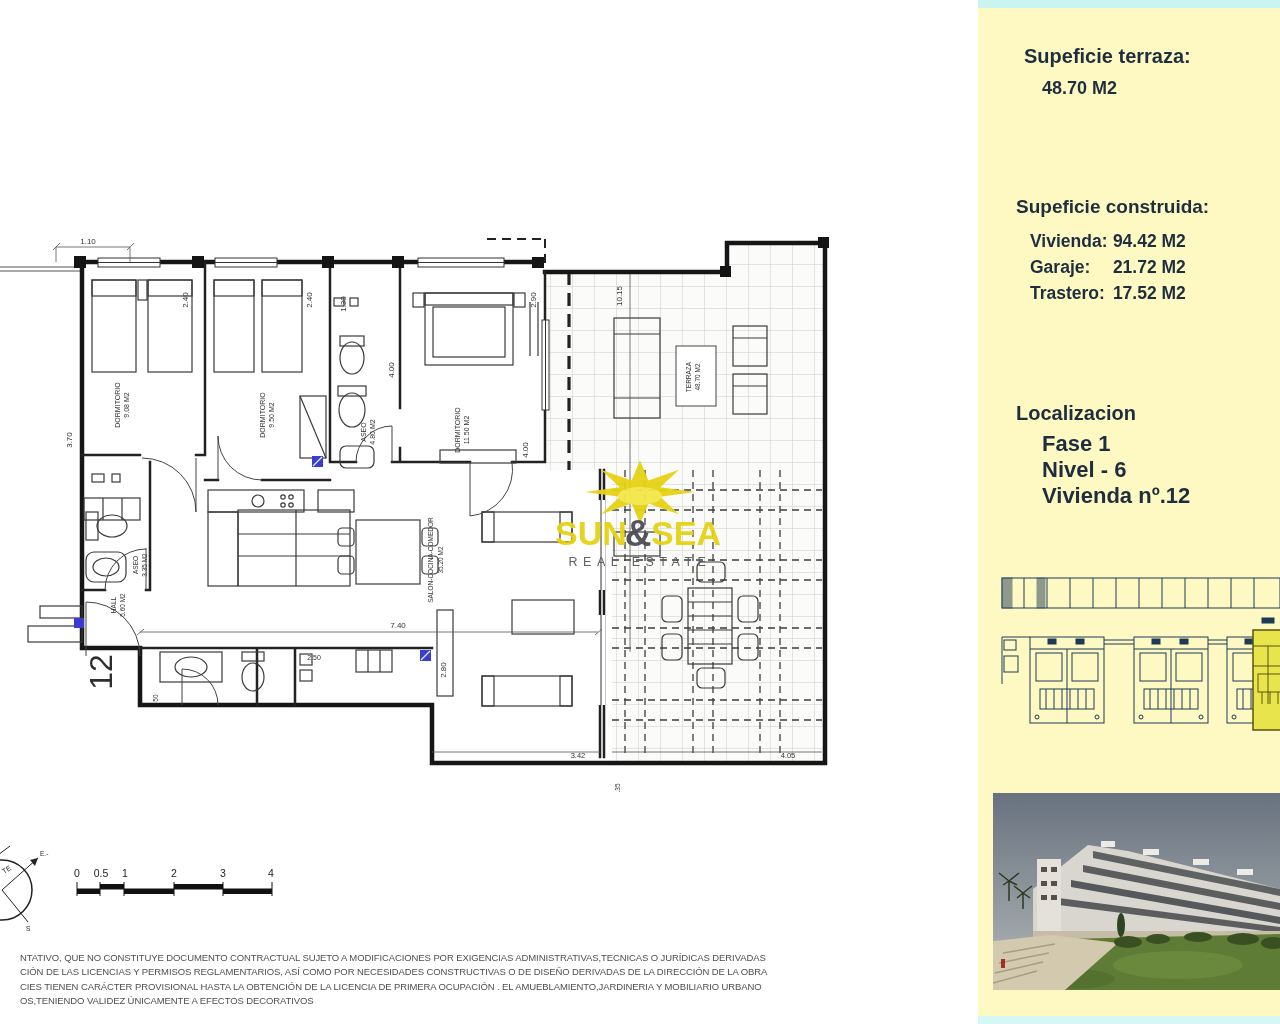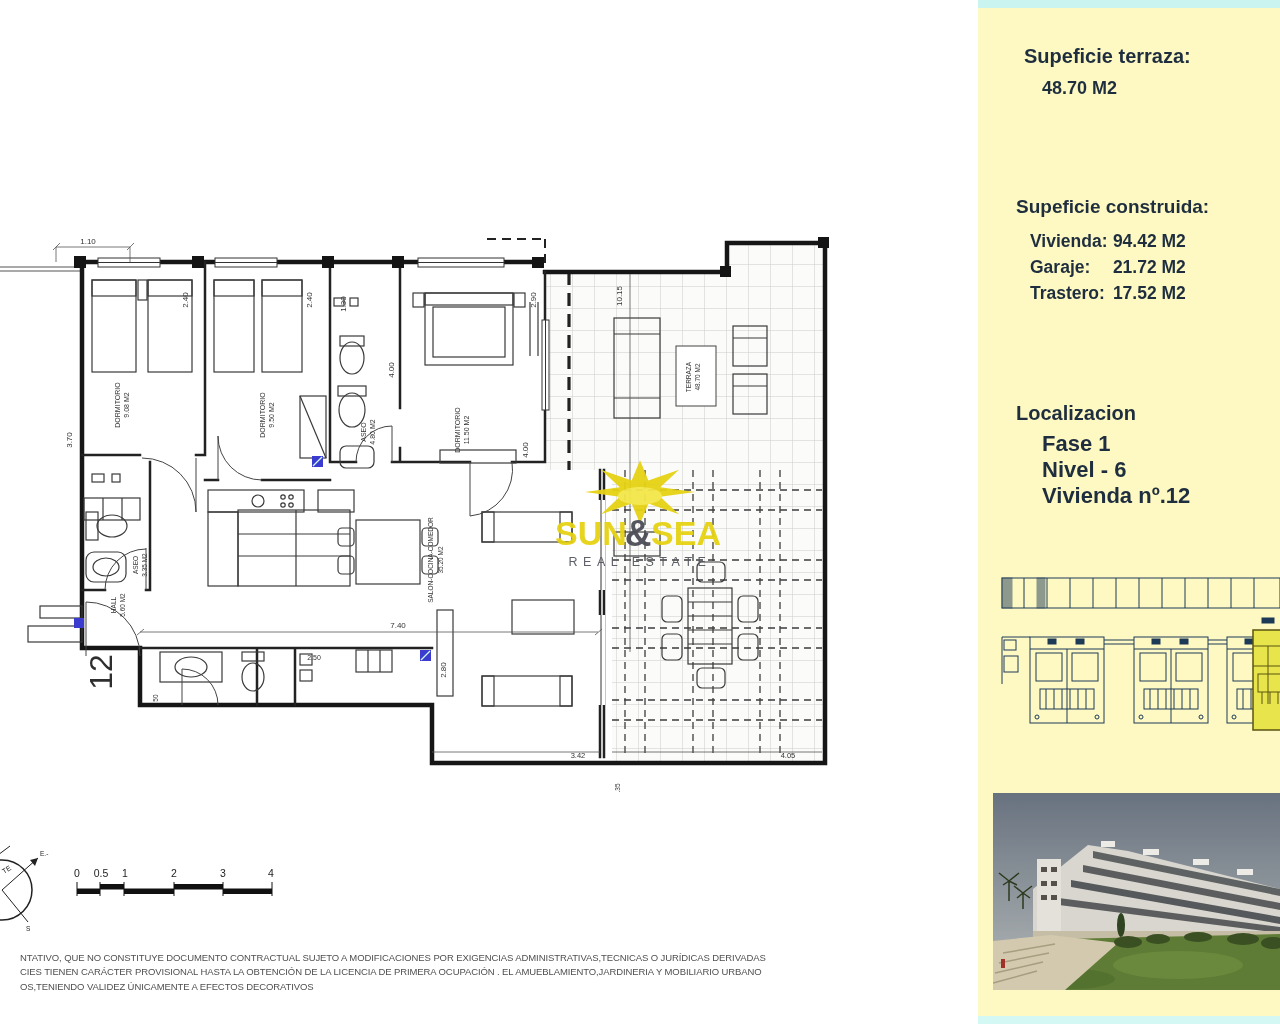--- a/index.html
+++ b/index.html
@@ -334,20 +334,21 @@
     <g stroke="none" fill="#222" font-size="7">
       <text x="4" y="874" transform="rotate(-32 4 874)">TE</text>
       <text x="40" y="856" font-size="6.5">E.-</text>
       <text x="26" y="931" font-size="6.5">S</text>
     </g>
   </g>
 </svg>
 
 <div class="abs disclaimer">
   <div>NTATIVO, QUE NO CONSTITUYE DOCUMENTO CONTRACTUAL SUJETO A MODIFICACIONES POR EXIGENCIAS ADMINISTRATIVAS,TECNICAS O JURÍDICAS DERIVADAS</div>
+  <div>CIÓN DE LAS LICENCIAS Y PERMISOS REGLAMENTARIOS, ASÍ COMO POR NECESIDADES CONSTRUCTIVAS  O DE DISEÑO DERIVADAS DE LA DIRECCIÓN DE LA OBRA</div>
   <div>CIES TIENEN CARÁCTER PROVISIONAL HASTA LA OBTENCIÓN DE LA LICENCIA DE PRIMERA OCUPACIÓN . EL AMUEBLAMIENTO,JARDINERIA Y MOBILIARIO URBANO</div>
   <div>OS,TENIENDO VALIDEZ ÚNICAMENTE  A EFECTOS DECORATIVOS</div>
 </div>
 
 <div class="abs sidebar">
   <div class="sb-top"></div>
   <div class="sb-bottom"></div>
 
   <div class="sb-h1 pos-terr-h">Supeficie terraza:</div>
   <div class="sb-val pos-terr-v">48.70 M2</div>

